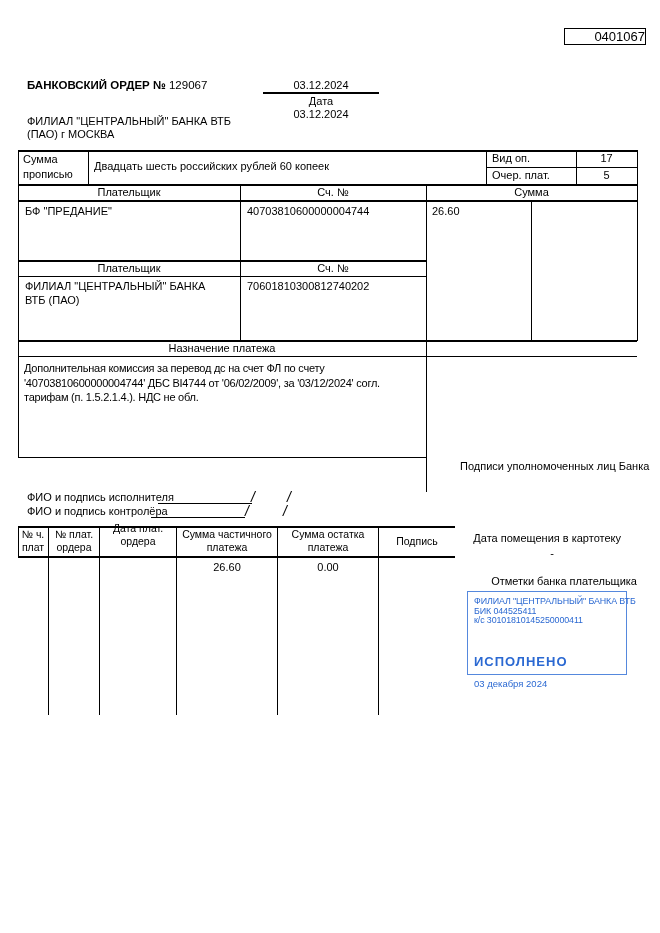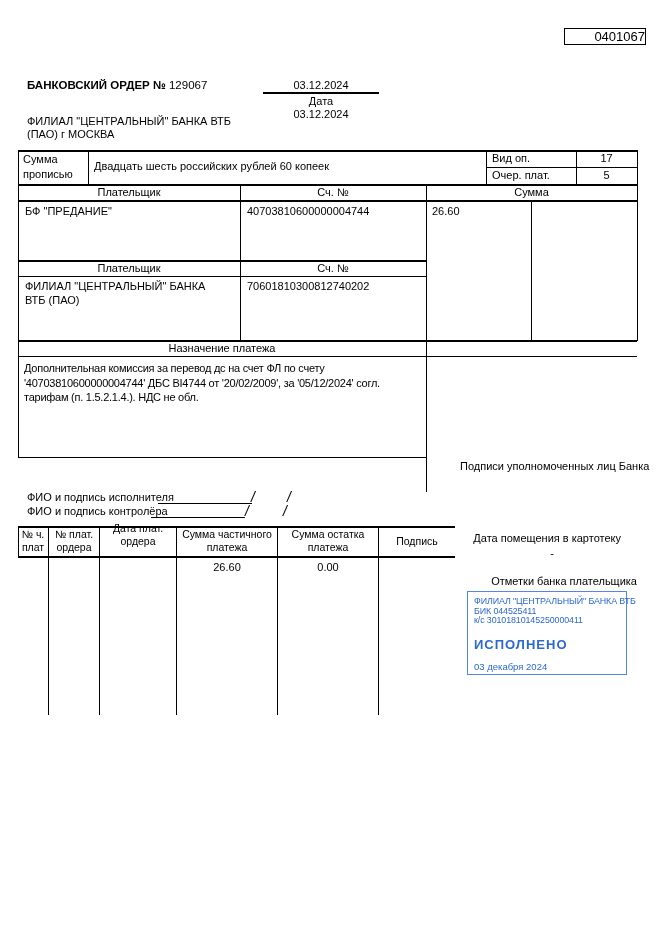--- a/index.html
+++ b/index.html
@@ -24,21 +24,21 @@
     border:1.5px solid #000;text-align:right;line-height:15px;font-size:13px;
   }
   .th2{position:absolute;display:flex;align-items:center;justify-content:center;
        text-align:center;font-size:10.5px;line-height:13px;white-space:normal;}
   .purpose{letter-spacing:-0.25px;line-height:14.5px;}
   .stamp{
     position:absolute;left:467px;top:591px;width:160px;height:84px;
     border:1.5px solid #5588dd;color:#2b69d2;padding:5px 6px;box-sizing:border-box;
   }
   .stamp .s{font-size:8.9px;line-height:9.6px;letter-spacing:-0.1px;white-space:nowrap;}
-  .stamp .status{font-size:13px;font-weight:bold;letter-spacing:1px;margin-top:11px;}
+  .stamp .status{font-size:13px;font-weight:bold;letter-spacing:1px;margin-top:28px;}
   .stamp .sdate{font-size:9.5px;margin-top:9px;}
   .slash{position:absolute;font-size:14px;font-style:italic;}
 </style>
 </head>
 <body>
 
 <div class="page">
 
   <div class="codebox">
     <span>0401067</span>
@@ -88,21 +88,21 @@
   <div class="txt" style="left:247px;top:205px;">40703810600000004744</div>
   <div class="txt" style="left:432px;top:205px;">26.60</div>
 
   <div class="txt ctr" style="left:18px;top:262px;width:222px;">Плательщик</div>
   <div class="txt ctr" style="left:240px;top:262px;width:186px;">Сч. №</div>
 
   <div class="txt wrap" style="left:25px;top:280px;width:200px;line-height:13.5px;">ФИЛИАЛ "ЦЕНТРАЛЬНЫЙ" БАНКА ВТБ (ПАО)</div>
   <div class="txt" style="left:247px;top:280px;">70601810300812740202</div>
 
   <div class="txt ctr" style="left:18px;top:342px;width:408px;">Назначение платежа</div>
-  <div class="txt wrap purpose" style="left:24px;top:361px;width:400px;">Дополнительная комиссия за перевод дс на счет ФЛ по счету '40703810600000004744' ДБС BI4744 от '20/02/2009', за '05/12/2024' согл. тарифам (п. 1.5.2.1.4.). НДС не обл.</div>
+  <div class="txt wrap purpose" style="left:24px;top:361px;width:400px;">Дополнительная комиссия за перевод дс на счет ФЛ по счету '40703810600000004744' ДБС BI4744 от '06/02/2009', за '03/12/2024' согл. тарифам (п. 1.5.2.1.4.). НДС не обл.</div>
   <div class="txt" style="left:431px;top:460px;padding-left:29px;">Подписи уполномоченных лиц Банка</div>
 
   <div class="txt" style="left:27px;top:491px;">ФИО и подпись исполнителя</div>
   <div class="hline" style="left:158px;top:503px;width:94px;"></div>
   <div class="slash" style="left:251px;top:489px;">/</div>
   <div class="slash" style="left:287px;top:489px;">/</div>
 
   <div class="txt" style="left:27px;top:505px;">ФИО и подпись контролёра</div>
   <div class="hline" style="left:151px;top:517px;width:94px;"></div>
   <div class="slash" style="left:245px;top:503px;">/</div>

